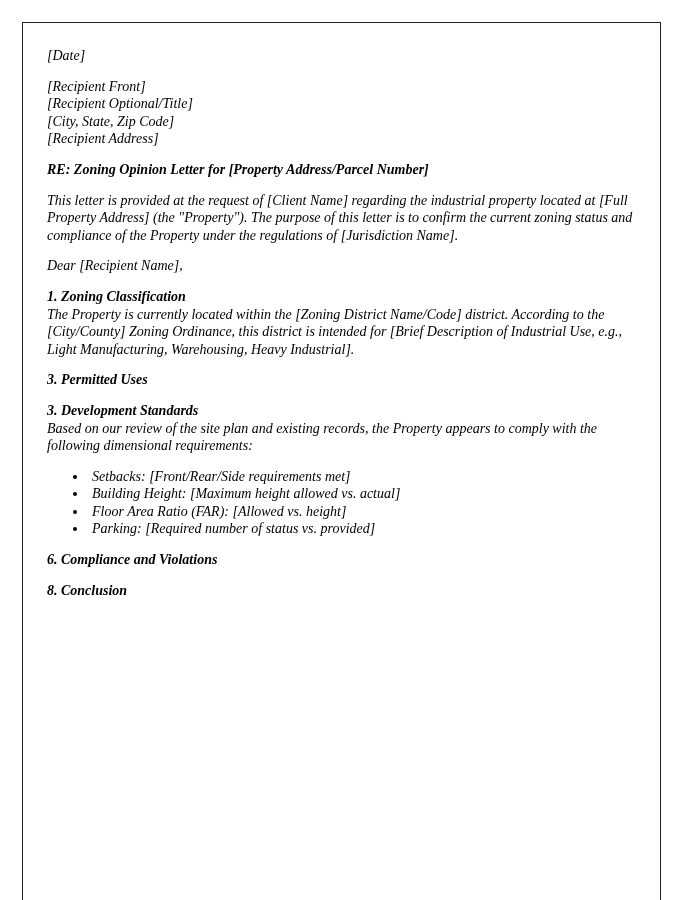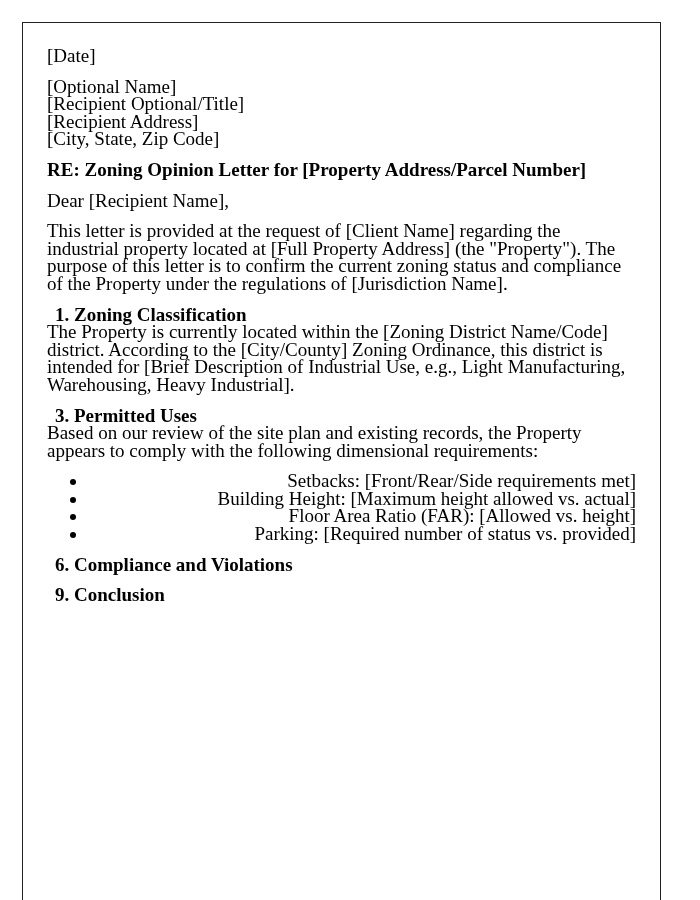--- a/index.html
+++ b/index.html
@@ -26,87 +26,88 @@
     box-sizing: border-box;
     border: 1.5px solid #222222;
     background: #ffffff;
   }
 
   #letter-body {
     position: absolute;
     left: 24px;              
     top: 24px;
     width: 589px;
-    font-size: 19px;
+    font-size: 14px;
     line-height: 17.6px;
     text-align: left;
+    font-style: italic;
   }
 
   
   .blk            { margin: 0 0 13px 0; }     
   .addr-line      { display: block; }
 
   .sec-heading {
     font-weight: bold;
-    margin: 13px 0 0 8px;
+    margin: 13px 0 0 0;
   }
   .sec-heading.first { margin-top: 13px; }
 
   .sec-para { margin: 0 0 0 0; }
 
   .re-line {
     font-weight: bold;
     margin: 0 0 13px 0;
   }
 
   ul.req-list {
     margin: 13px 0 13px 0;
     padding: 0 0 0 41px;        
     list-style-type: disc;
   }
   ul.req-list li {
     margin: 0;
     padding: 0 0 0 4px;
     line-height: 17.6px;
-    text-align: right;
   }
 </style>
 </head>
 <body>
 
 <div id="page-sheet">
   <div id="letter-body">
 
     <div class="blk">[Date]</div>
 
     <div class="blk">
-      <span class="addr-line">[Optional Name]</span>
+      <span class="addr-line">[Recipient Front]</span>
       <span class="addr-line">[Recipient Optional/Title]</span>
+      <span class="addr-line">[City, State, Zip Code]</span>
       <span class="addr-line">[Recipient Address]</span>
-      <span class="addr-line">[City, State, Zip Code]</span>
     </div>
 
     <div class="re-line">RE: Zoning Opinion Letter for [Property Address/Parcel Number]</div>
 
+    <div class="blk">This letter is provided at the request of [Client Name] regarding the industrial property located at [Full Property Address] (the "Property"). The purpose of this letter is to confirm the current zoning status and compliance of the Property under the regulations of [Jurisdiction Name].</div>
+
     <div class="blk">Dear [Recipient Name],</div>
-
-    <div class="blk">This letter is provided at the request of [Client Name] regarding the industrial property located at [Full Property Address] (the "Property"). The purpose of this letter is to confirm the current zoning status and compliance of the Property under the regulations of [Jurisdiction Name].</div>
 
     <div class="sec-heading first">1. Zoning Classification</div>
     <div class="sec-para">The Property is currently located within the [Zoning District Name/Code] district. According to the [City/County] Zoning Ordinance, this district is intended for [Brief Description of Industrial Use, e.g., Light Manufacturing, Warehousing, Heavy Industrial].</div>
 
     <div class="sec-heading">3. Permitted Uses</div>
 
+    <div class="sec-heading">3. Development Standards</div>
     <div class="sec-para">Based on our review of the site plan and existing records, the Property appears to comply with the following dimensional requirements:</div>
 
     <ul class="req-list">
       <li>Setbacks: [Front/Rear/Side requirements met]</li>
       <li>Building Height: [Maximum height allowed vs. actual]</li>
       <li>Floor Area Ratio (FAR): [Allowed vs. height]</li>
       <li>Parking: [Required number of status vs. provided]</li>
     </ul>
 
     <div class="sec-heading">6. Compliance and Violations</div>
 
-    <div class="sec-heading">9. Conclusion</div>
+    <div class="sec-heading">8. Conclusion</div>
 
   </div>
 </div>
 
 </body></html>

